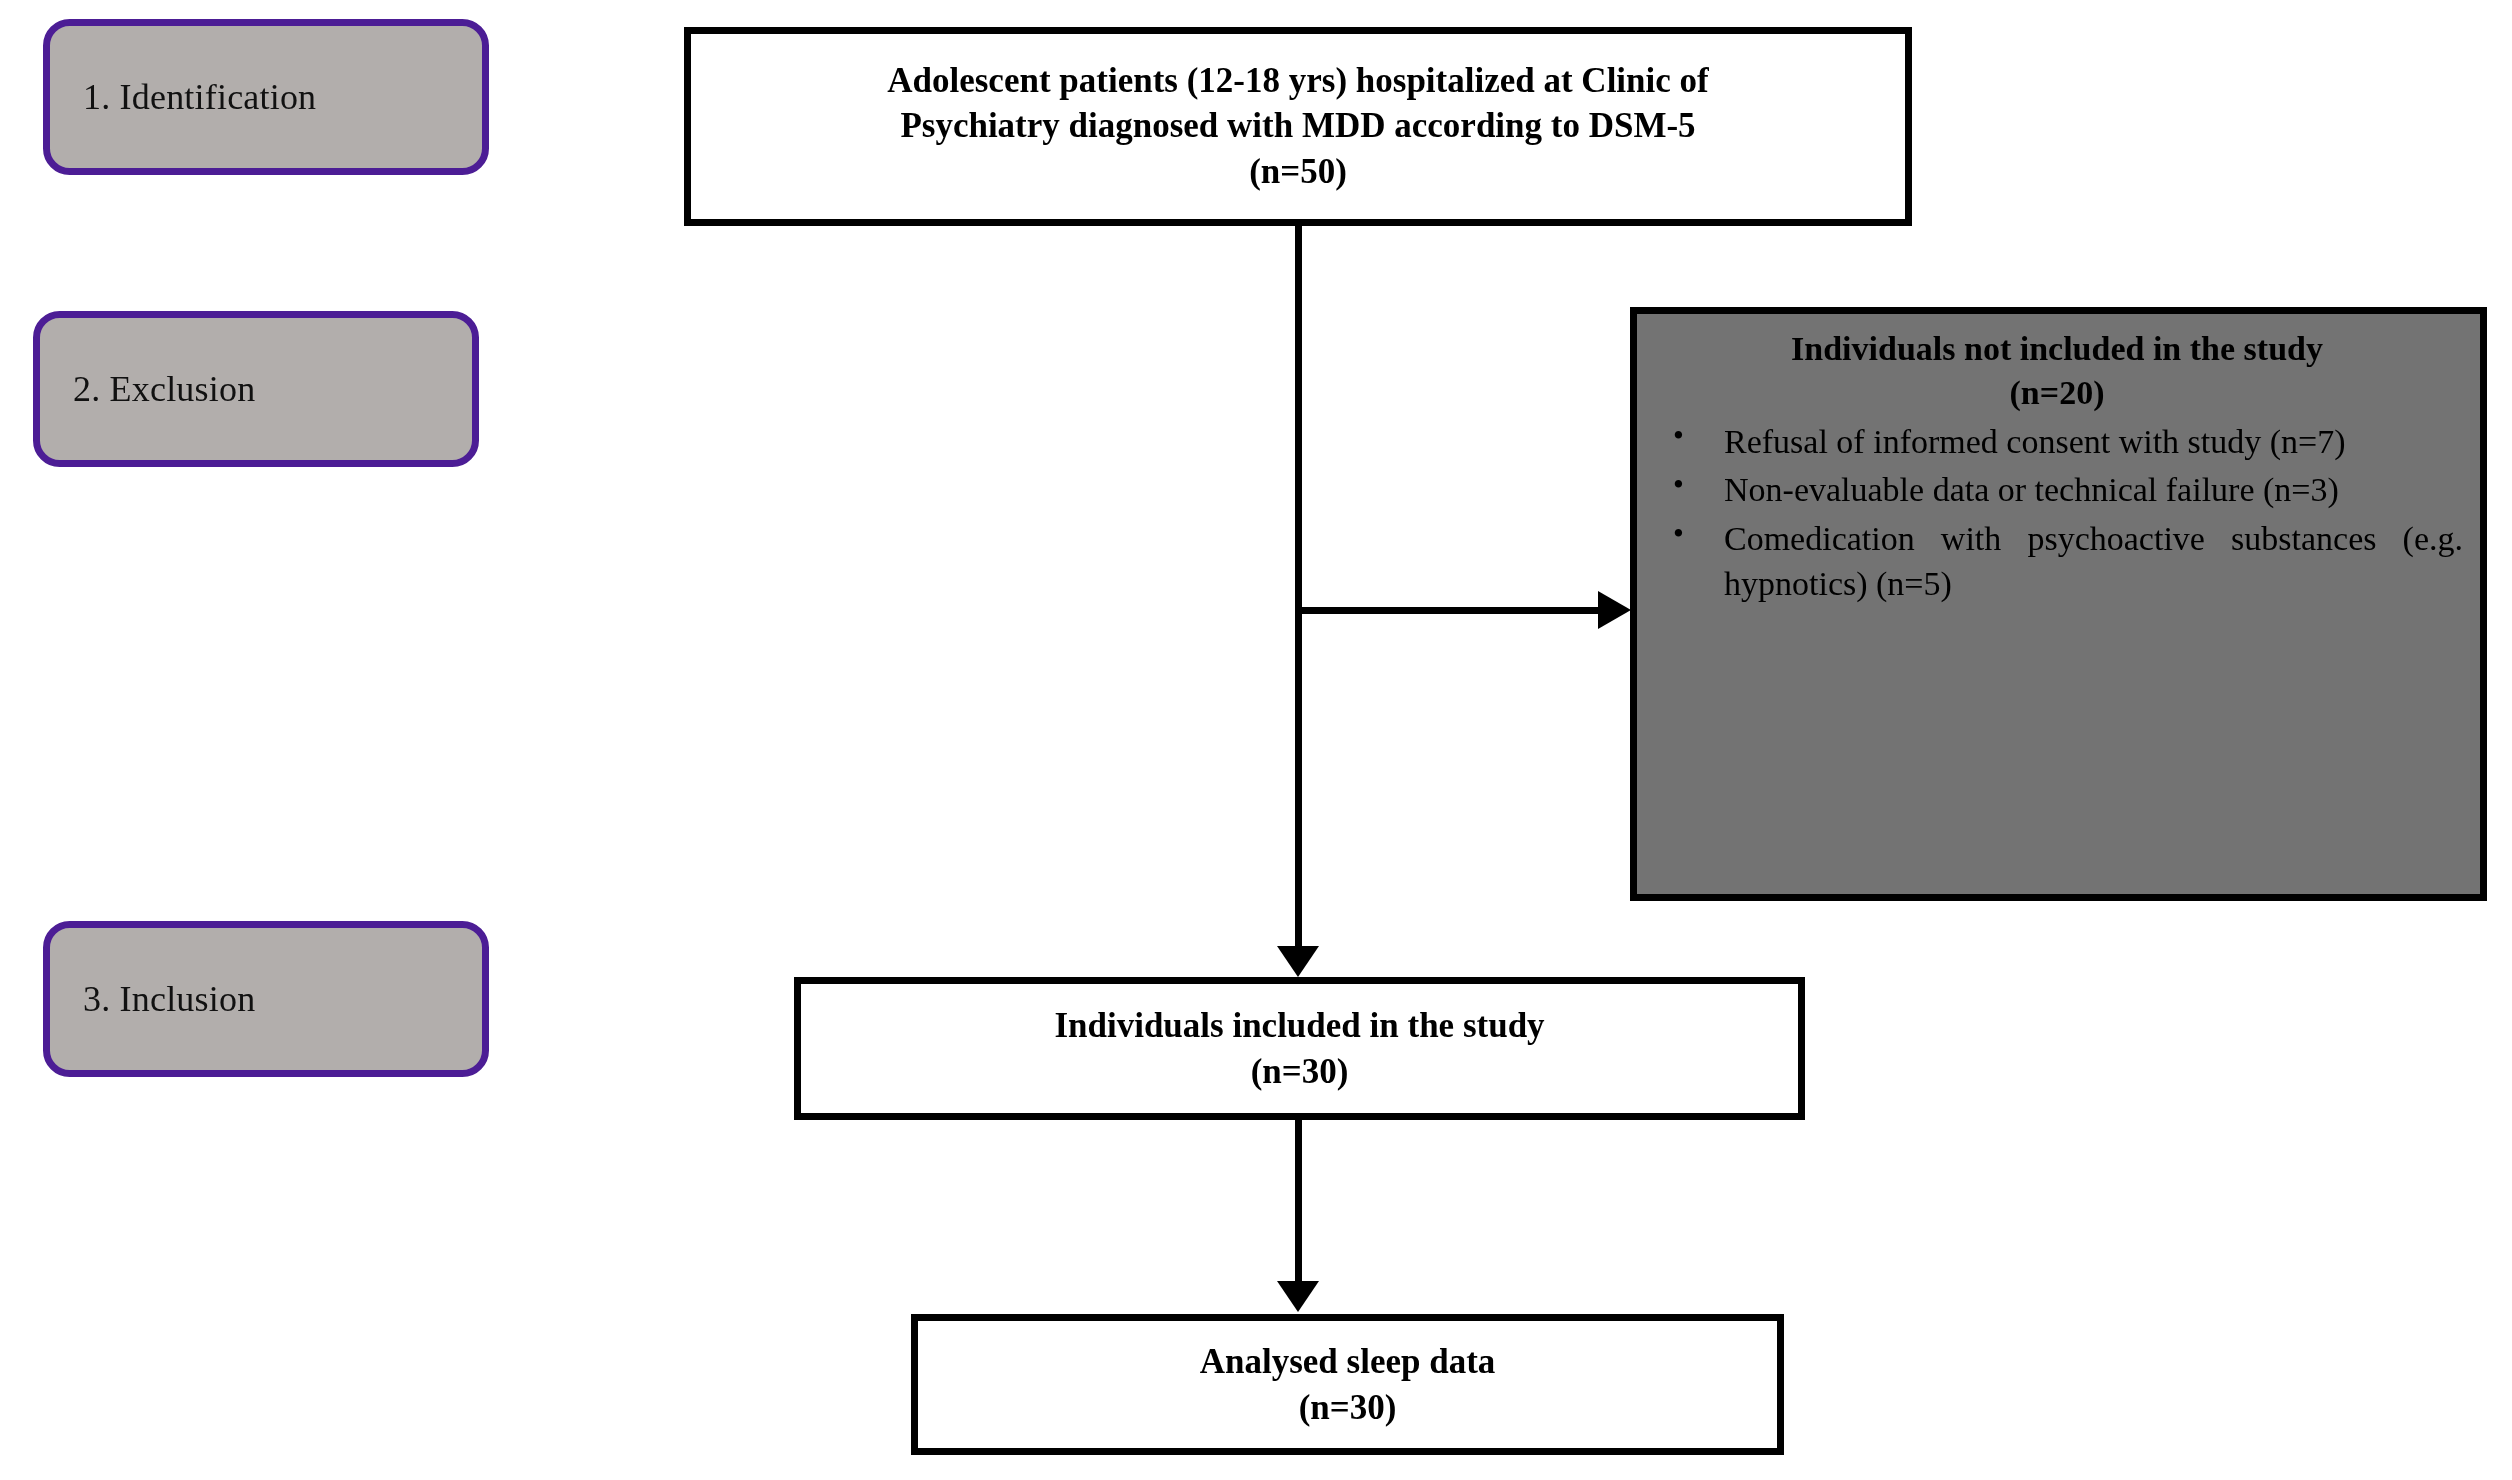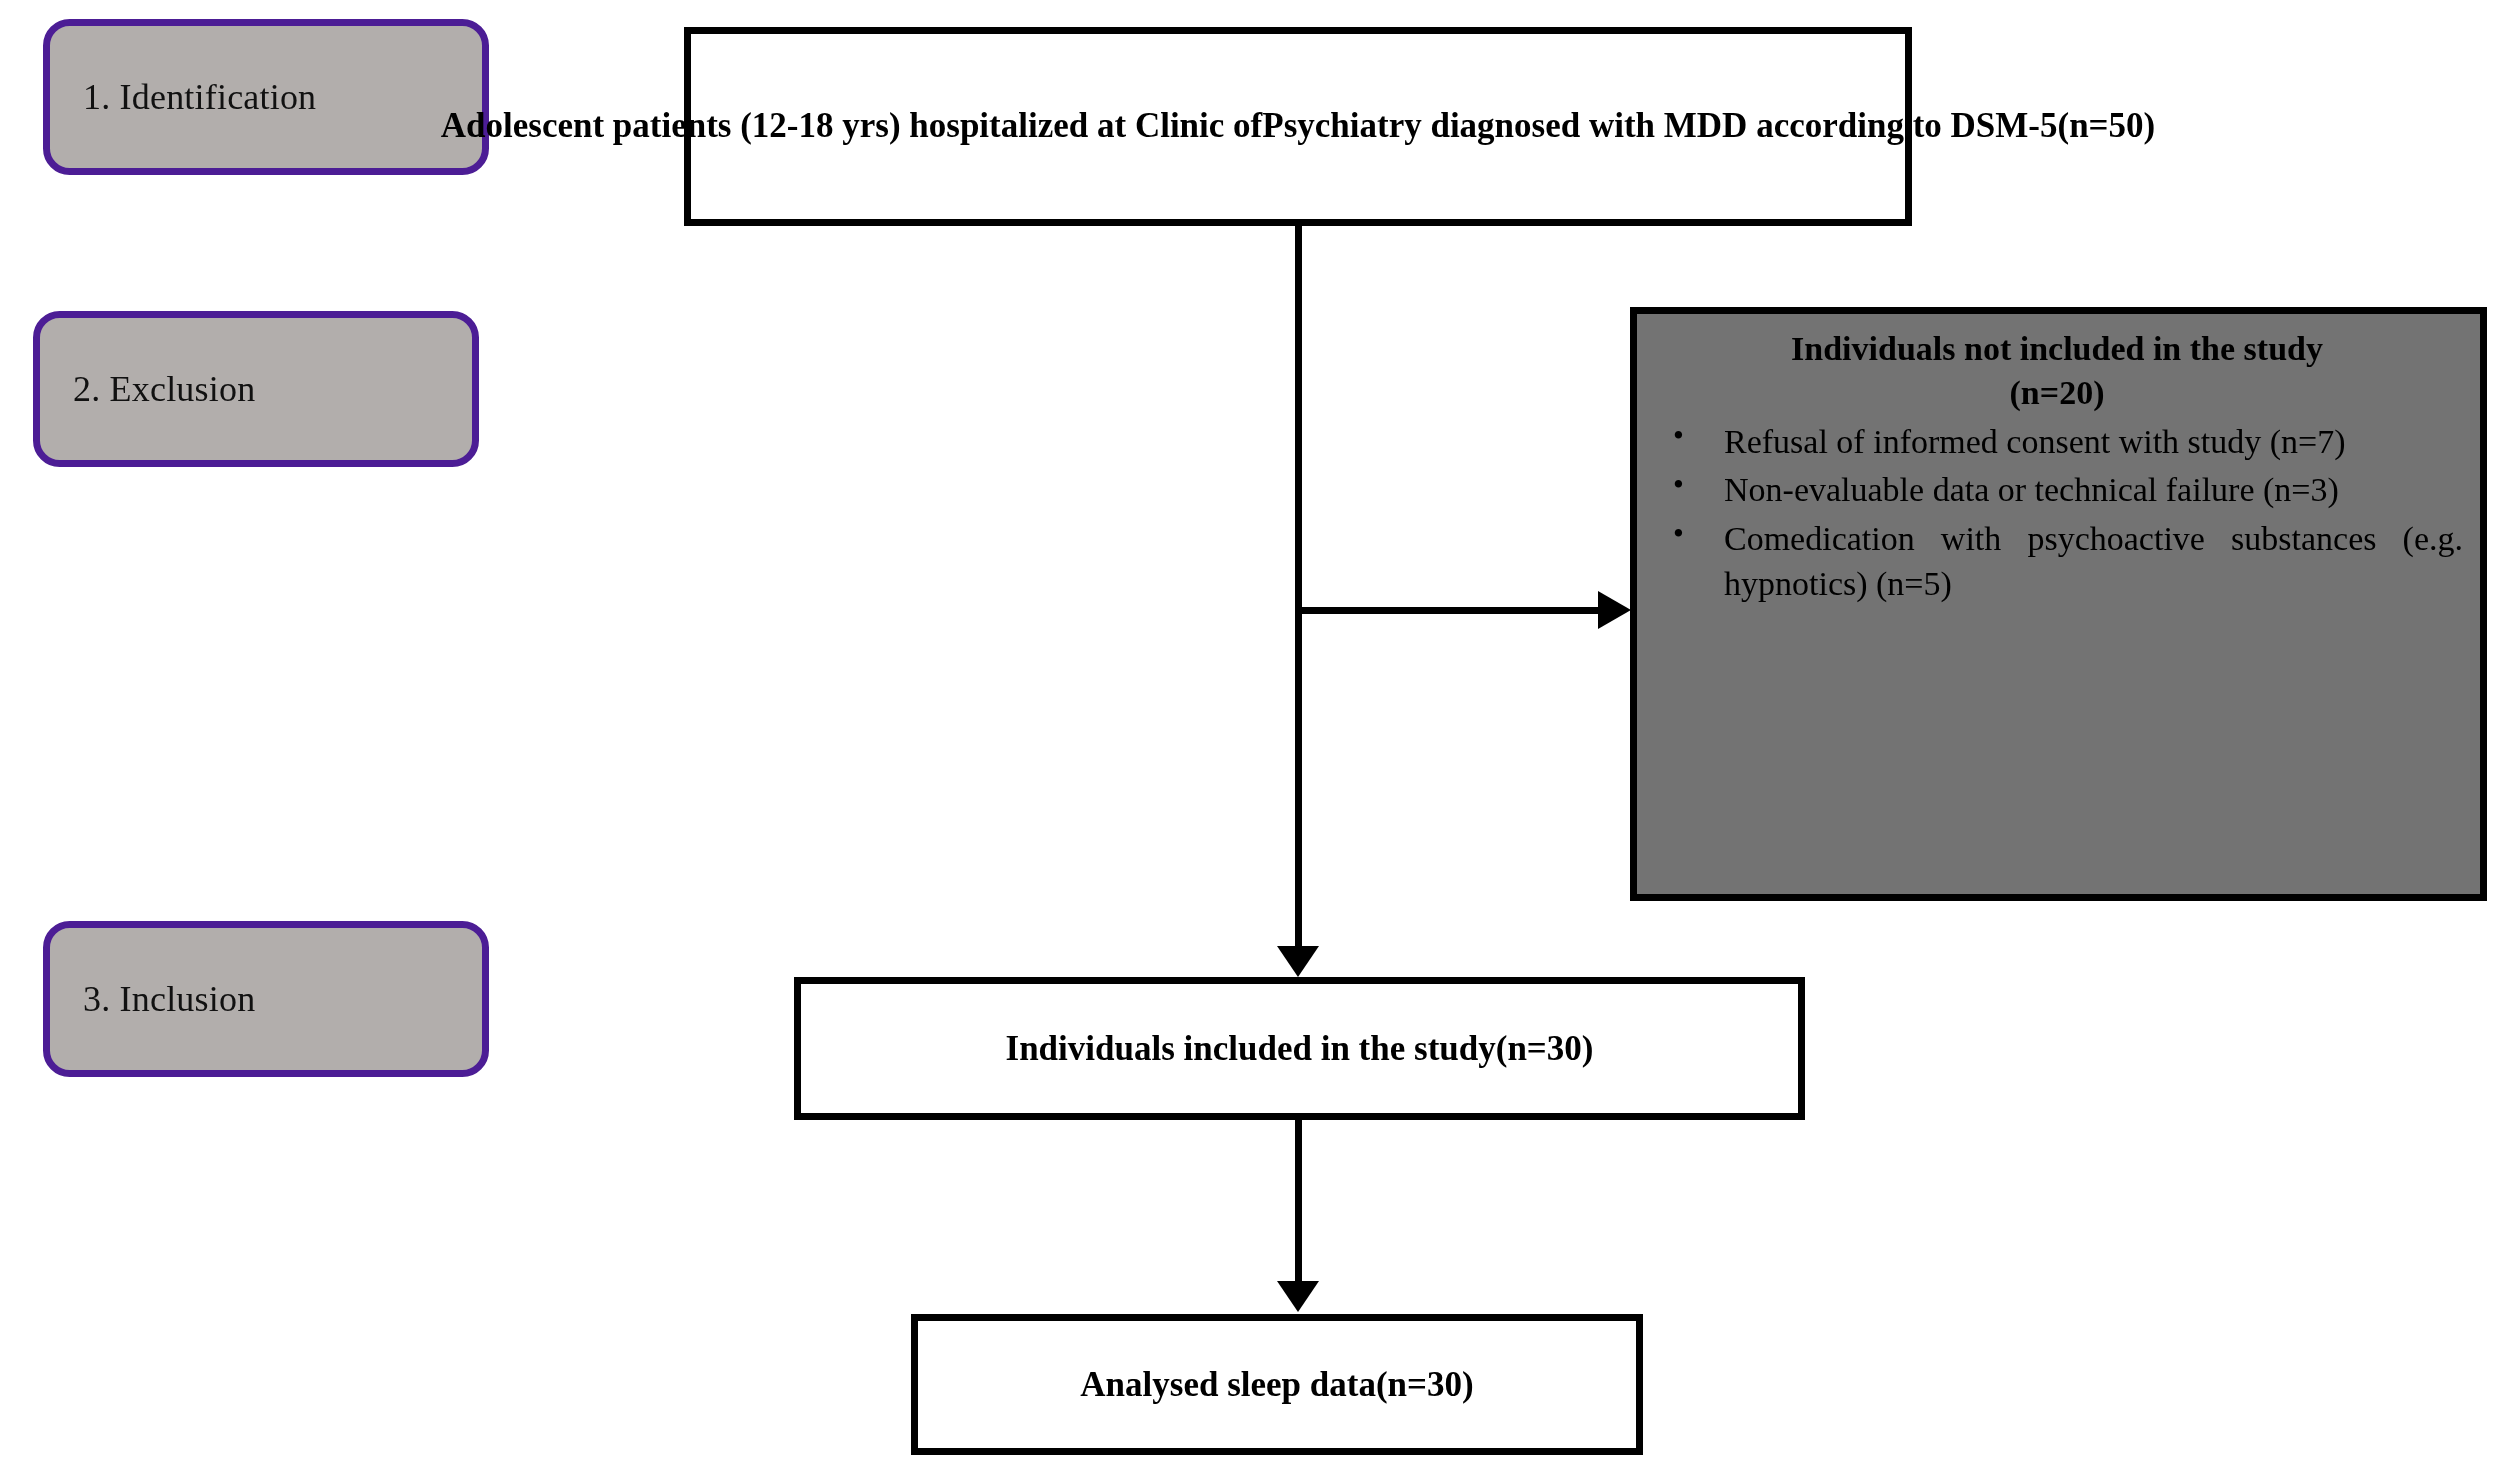--- a/index.html
+++ b/index.html
@@ -37,21 +37,21 @@
     margin-left: 21px;
   }
 
   
   .flow-box {
     position: absolute;
     background: #ffffff;
     border: 7px solid #000000;
     box-sizing: border-box;
     display: flex;
-    flex-direction: row;
+    flex-direction: column;
     align-items: center;
     justify-content: center;
     text-align: center;
     font-size: 35px;
     font-weight: bold;
     line-height: 1.30;
     padding: 6.3px 14px;
   }
   .flow-box .line {
     display: block;
@@ -166,19 +166,19 @@
   </div>
 
   <div class="flow-box" style="left:794px; top:977px; width:1011px; height:143px;">
     <span class="line">Individuals included in the study</span>
     <span class="line">(n=30)</span>
   </div>
 
   <div class="connector v-line" style="left:1295px; top:1120px; height:163px;"></div>
   <div class="arrow-down" style="left:1277px; top:1281px;"></div>
 
-  <div class="flow-box" style="left:911px; top:1314px; width:732px; height:141px;text-align:right;">
+  <div class="flow-box" style="left:911px; top:1314px; width:873px; height:141px;text-align:right;">
     <span class="line">Analysed sleep data</span>
     <span class="line">(n=30)</span>
   </div>
 
 </div>
 
 
 </body></html>

